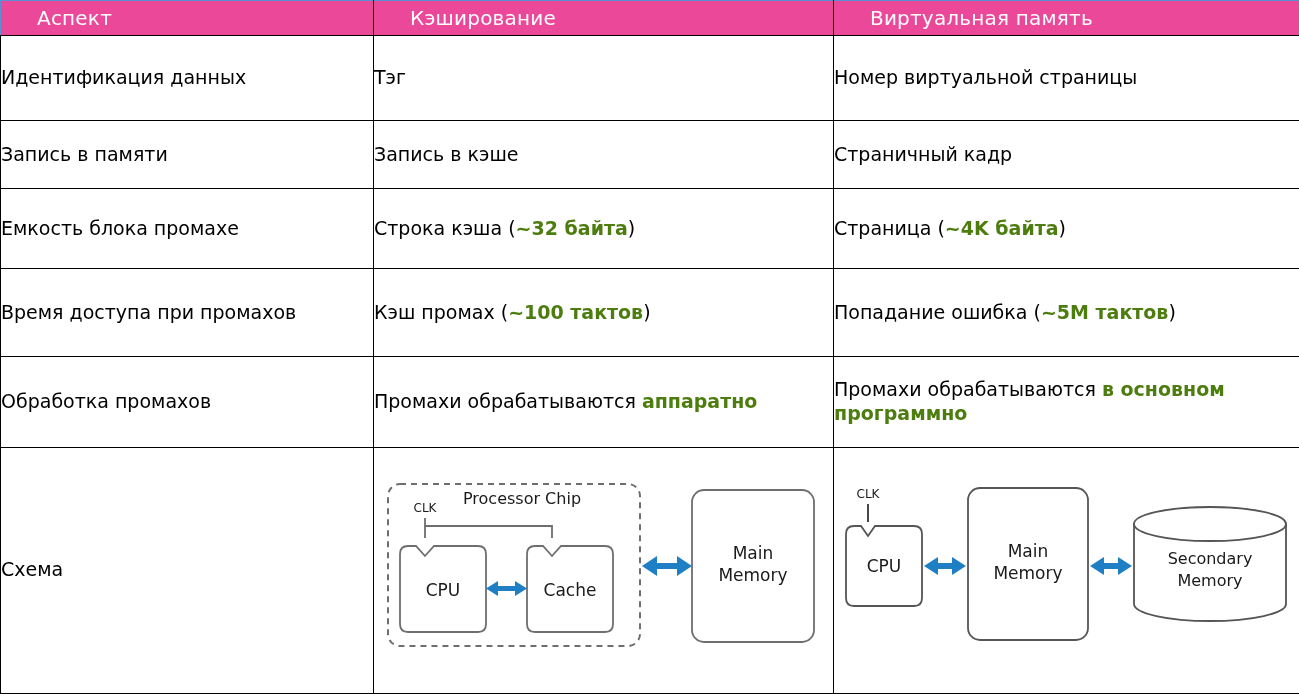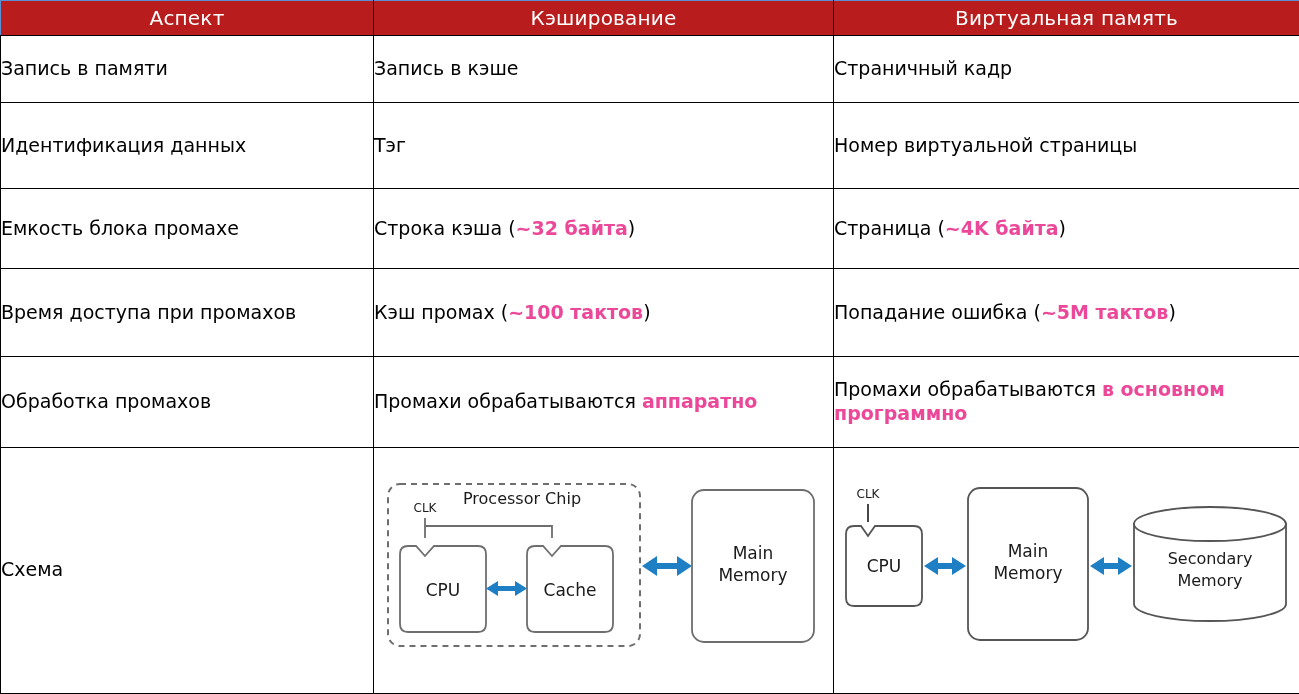--- a/index.html
+++ b/index.html
@@ -31,41 +31,42 @@
   table.cmp col.c2 { width: 460px; }
   table.cmp col.c3 { width: 466px; }
 
   table.cmp th, table.cmp td {
     border: 1px solid #000000;
     padding: 0;
     vertical-align: middle;
     background: #ffffff;
   }
   table.cmp thead th {
-    background: #b91c1c;
+    background: #ec4899;
     color: #ffffff;
     font-weight: normal;
     font-size: 20px;
-    text-align: center;
+    text-align: left;
     height: 34px;
     border-top: 1px solid #5B8FD4;
     border-bottom: 1px solid #000000;
     letter-spacing: 0.2px;
+    padding-left: 36px;
   }
   table.cmp thead th:first-child { border-left: 1px solid #5B8FD4; }
   table.cmp thead th:last-child { border-right: 1px solid #000000; }
 
   td.cell {
     font-size: 19px;
     color: #000000;
     padding: 6px 6px 6px 8px;
     line-height: 1.26;
   }
   .red {
-    color: #ec4899;
+    color: #4d7c0f;
     font-weight: bold;
   }
   .rowlabel { }
 
   
   td.diagram-cell {
     padding: 0;
     vertical-align: middle;
   }
   .diagram-wrap {
@@ -94,30 +95,30 @@
     </colgroup>
     <thead>
       <tr>
         <th>Аспект</th>
         <th>Кэширование</th>
         <th>Виртуальная память</th>
       </tr>
     </thead>
     <tbody>
 
+      <tr style="height:66px">
+        <td class="cell rowlabel">Идентификация данных</td>
+        <td class="cell"><span>Тэг</span><span class="red"></span><span></span></td>
+        <td class="cell"><span>Номер виртуальной страницы</span><span class="red"></span><span></span></td>
+      </tr>
+
       <tr style="height:52px">
         <td class="cell rowlabel">Запись в памяти</td>
         <td class="cell"><span>Запись в кэше</span><span class="red"></span><span></span></td>
         <td class="cell"><span>Страничный кадр</span><span class="red"></span><span></span></td>
-      </tr>
-
-      <tr style="height:66px">
-        <td class="cell rowlabel">Идентификация данных</td>
-        <td class="cell"><span>Тэг</span><span class="red"></span><span></span></td>
-        <td class="cell"><span>Номер виртуальной страницы</span><span class="red"></span><span></span></td>
       </tr>
 
       <tr style="height:62px">
         <td class="cell rowlabel">Емкость блока промахе</td>
         <td class="cell"><span>Строка кэша (</span><span class="red">~32 байта</span><span>)</span></td>
         <td class="cell"><span>Страница (</span><span class="red">~4K байта</span><span>)</span></td>
       </tr>
 
 
 

